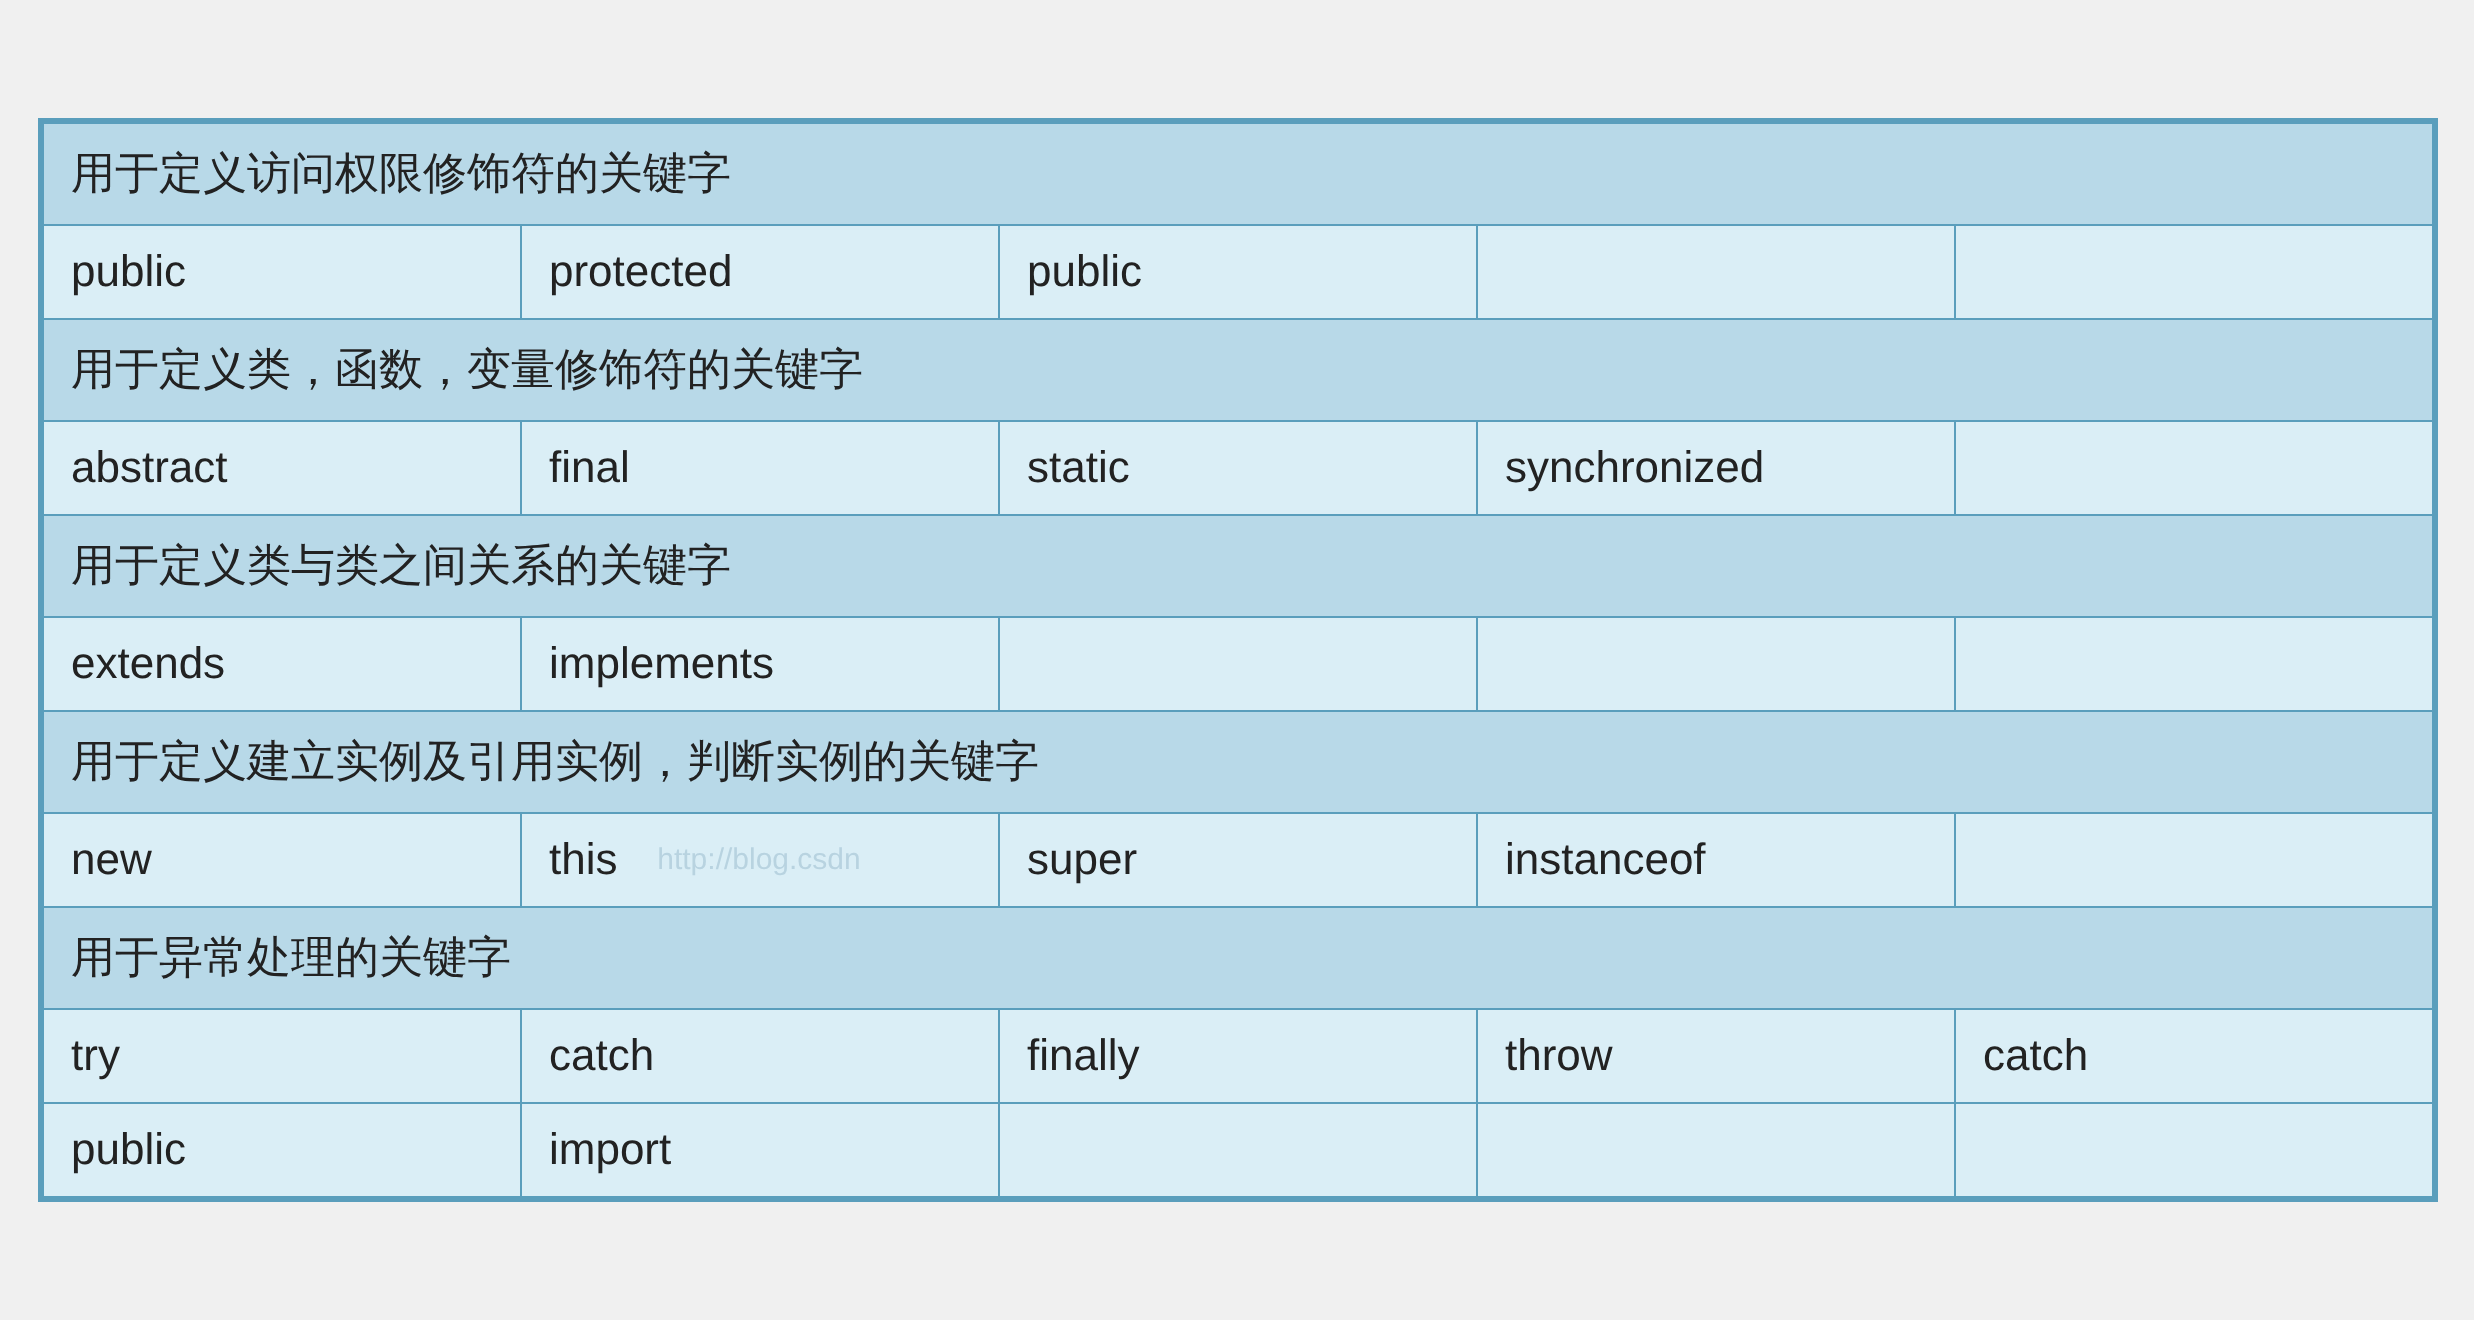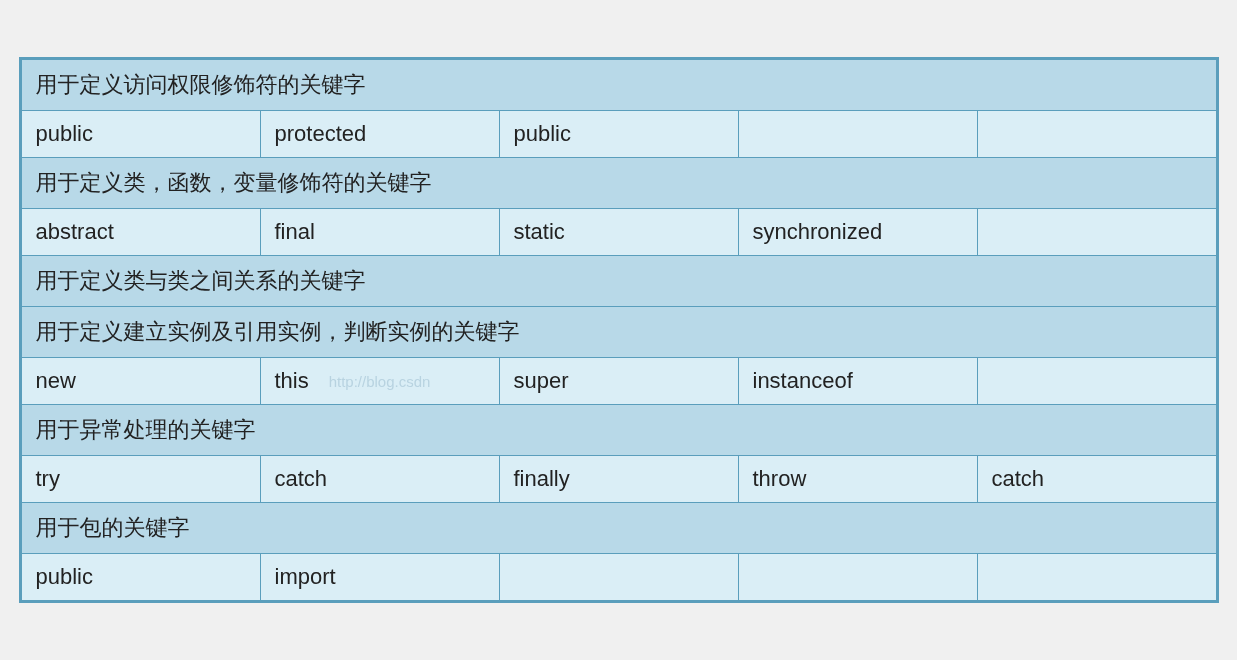--- a/index.html
+++ b/index.html
@@ -118,20 +118,27 @@
       <td>abstract</td>
       <td>final</td>
       <td>static</td>
       <td>synchronized</td>
       <td></td>
     </tr>
 
     <tr class="header-row">
       <td colspan="5">用于定义类与类之间关系的关键字</td>
     </tr>
+    <tr class="data-row">
+      <td>extends</td>
+      <td>implements</td>
+      <td></td>
+      <td></td>
+      <td></td>
+    </tr>
 
     <tr class="header-row">
       <td colspan="5">用于定义建立实例及引用实例，判断实例的关键字</td>
     </tr>
     <tr class="data-row">
       <td>new</td>
       <td class="watermark-cell">
         <span>this</span>
         <span class="watermark">http://blog.csdn</span>
       </td>
@@ -144,23 +151,20 @@
       <td colspan="5">用于异常处理的关键字</td>
     </tr>
     <tr class="data-row">
       <td>try</td>
       <td>catch</td>
       <td>finally</td>
       <td>throw</td>
       <td>catch</td>
     </tr>
 
-    <tr class="header-row">
-      <td colspan="5">用于包的关键字</td>
-    </tr>
     <tr class="data-row">
       <td>public</td>
       <td>import</td>
       <td></td>
       <td></td>
       <td></td>
     </tr>
 
   </tbody>
     </table>

